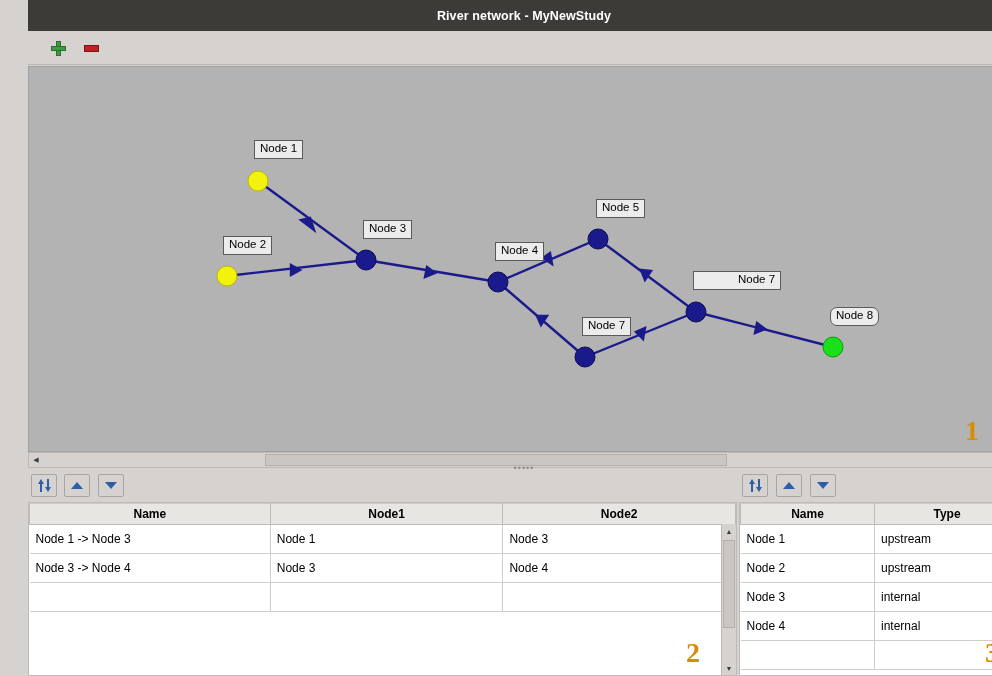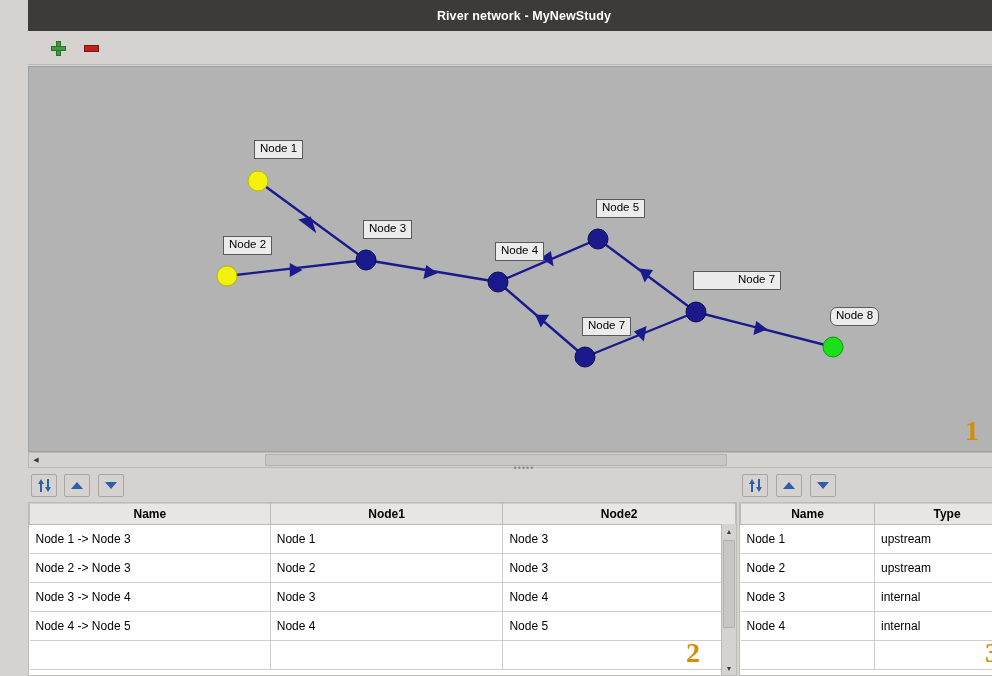--- a/index.html
+++ b/index.html
@@ -528,33 +528,23 @@
               <th>Node2</th>
             </tr>
           </thead>
           <tbody>
             <tr>
               <td>Node 1 -&gt; Node 3</td>
               <td>Node 1</td>
               <td>Node 3</td>
             </tr>
             <tr>
-              <td>Node 2 -&gt; Node 3</td>
-              <td>Node 2</td>
-              <td>Node 3</td>
-            </tr>
-            <tr>
               <td>Node 3 -&gt; Node 4</td>
               <td>Node 3</td>
               <td>Node 4</td>
-            </tr>
-            <tr>
-              <td>Node 4 -&gt; Node 5</td>
-              <td>Node 4</td>
-              <td>Node 5</td>
             </tr>
             <tr>
               <td></td>
               <td></td>
               <td></td>
             </tr>
           </tbody>
         </table>
         <div class="table-scroll">
           <div class="arrow-up">▲</div>

